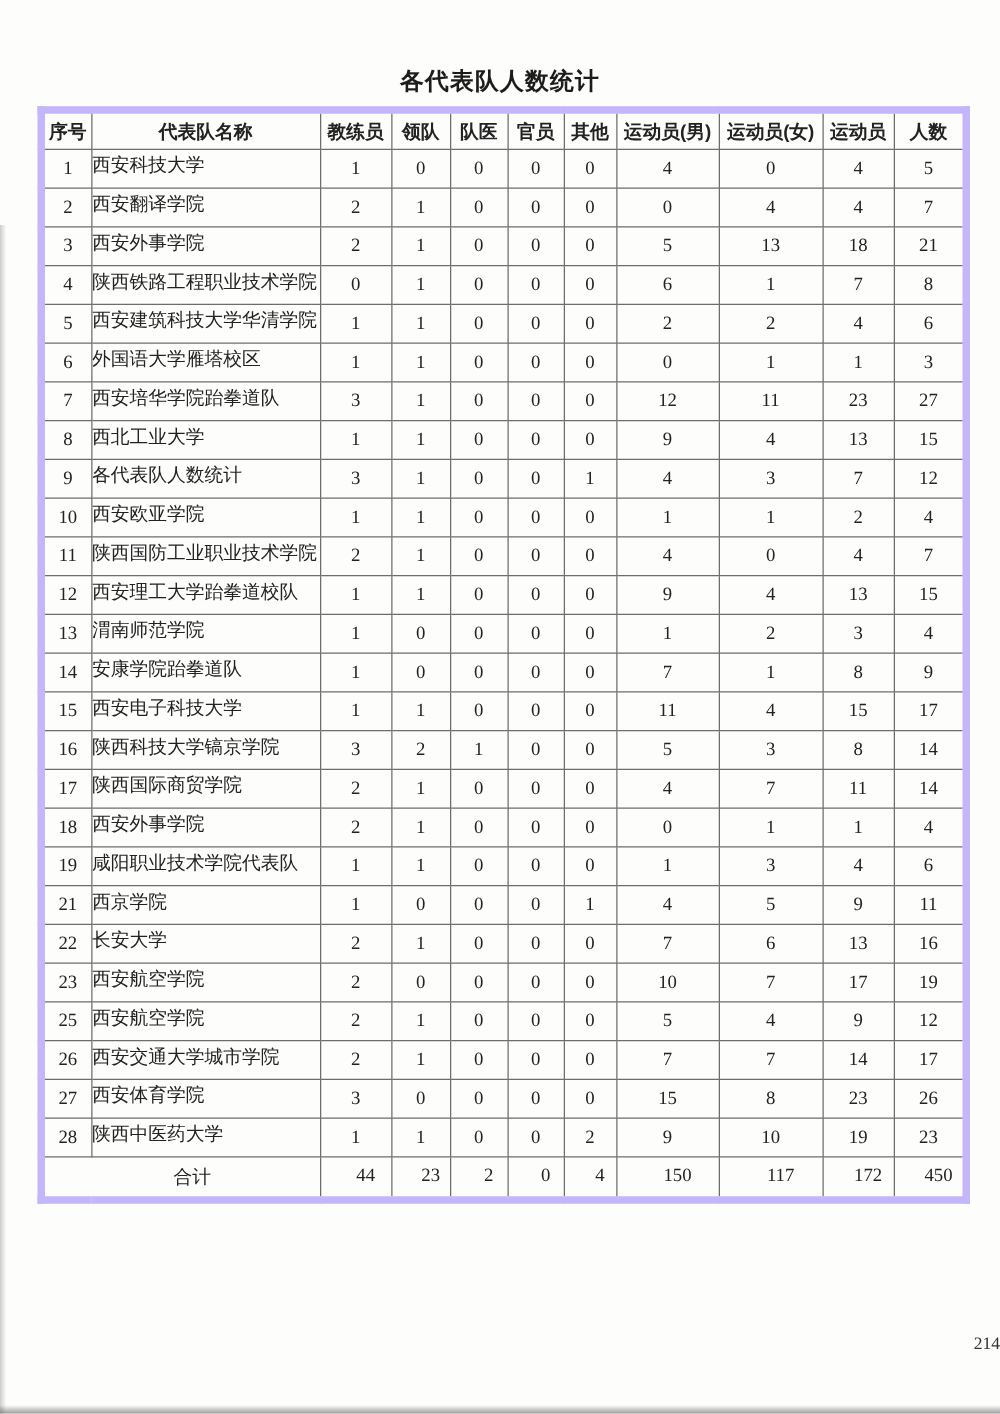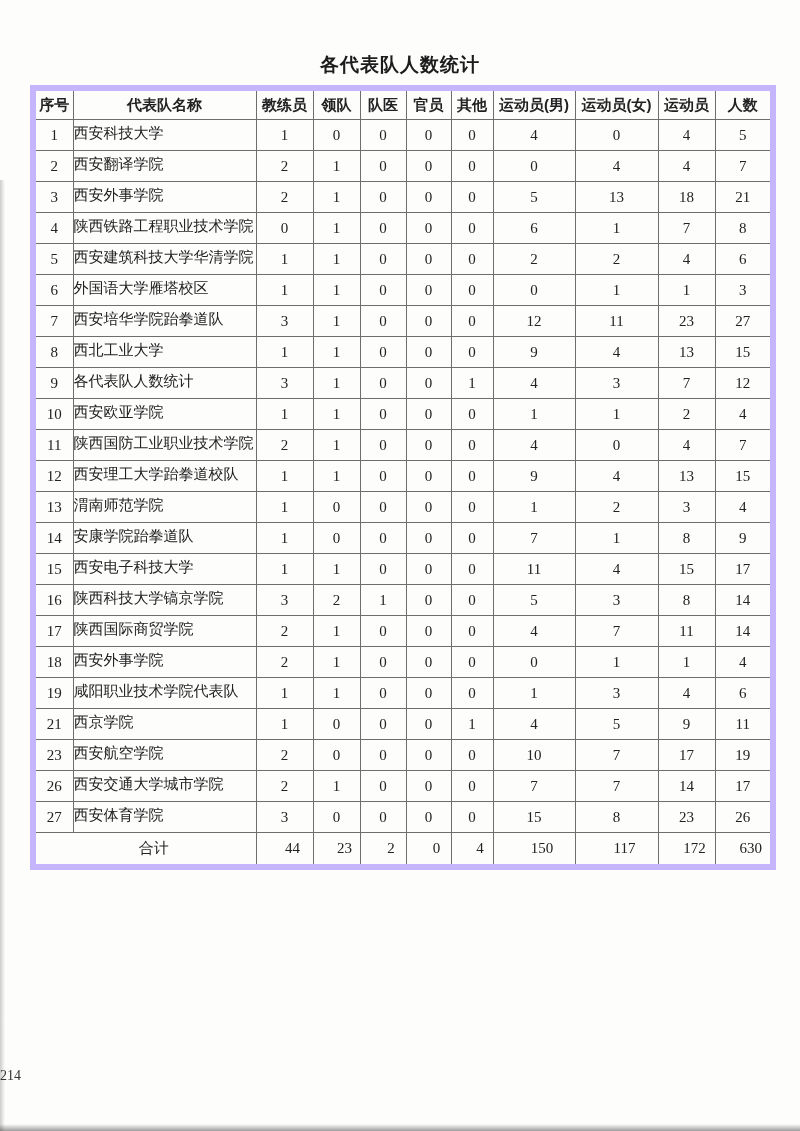--- a/index.html
+++ b/index.html
@@ -62,21 +62,21 @@
   .namewrap{
     height:26px;
     overflow:hidden;
     line-height:22px;
     word-break:break-all;
   }
   tr.total-row td{ height:31px;padding-left:16px; }
   td.total-label{ text-align:center; font-size:15px; }
   .pageno{
     position:absolute;top:1068px;left:0;width:100%;
-    text-align:left;
+    text-align:right;
     font-size:14px;
     color:#333;
     font-family:"Liberation Serif","DejaVu Serif",serif;
   }
 </style>
 </head>
 <body>
 
 <div class="page">
   <div class="edge-left"></div>
@@ -408,33 +408,63 @@
           <td class="cell-num">0</td>
           <td class="cell-num">0</td>
           <td class="cell-num">0</td>
           <td class="cell-num">1</td>
           <td class="cell-num">4</td>
           <td class="cell-num">5</td>
           <td class="cell-num">9</td>
           <td class="cell-num">11</td>
         </tr>
         <tr>
+          <td class="cell-num">22</td>
+          <td class="cell-name">
+            <div class="namewrap">长安大学</div>
+          </td>
+          <td class="cell-num">2</td>
+          <td class="cell-num">1</td>
+          <td class="cell-num">0</td>
+          <td class="cell-num">0</td>
+          <td class="cell-num">0</td>
+          <td class="cell-num">7</td>
+          <td class="cell-num">6</td>
+          <td class="cell-num">13</td>
+          <td class="cell-num">16</td>
+        </tr>
+        <tr>
           <td class="cell-num">23</td>
           <td class="cell-name">
             <div class="namewrap">西安航空学院</div>
           </td>
           <td class="cell-num">2</td>
           <td class="cell-num">0</td>
           <td class="cell-num">0</td>
           <td class="cell-num">0</td>
           <td class="cell-num">0</td>
           <td class="cell-num">10</td>
           <td class="cell-num">7</td>
           <td class="cell-num">17</td>
           <td class="cell-num">19</td>
+        </tr>
+        <tr>
+          <td class="cell-num">25</td>
+          <td class="cell-name">
+            <div class="namewrap">西安航空学院</div>
+          </td>
+          <td class="cell-num">2</td>
+          <td class="cell-num">1</td>
+          <td class="cell-num">0</td>
+          <td class="cell-num">0</td>
+          <td class="cell-num">0</td>
+          <td class="cell-num">5</td>
+          <td class="cell-num">4</td>
+          <td class="cell-num">9</td>
+          <td class="cell-num">12</td>
         </tr>
         <tr>
           <td class="cell-num">26</td>
           <td class="cell-name">
             <div class="namewrap">西安交通大学城市学院</div>
           </td>
           <td class="cell-num">2</td>
           <td class="cell-num">1</td>
           <td class="cell-num">0</td>
           <td class="cell-num">0</td>
@@ -452,29 +482,44 @@
           <td class="cell-num">3</td>
           <td class="cell-num">0</td>
           <td class="cell-num">0</td>
           <td class="cell-num">0</td>
           <td class="cell-num">0</td>
           <td class="cell-num">15</td>
           <td class="cell-num">8</td>
           <td class="cell-num">23</td>
           <td class="cell-num">26</td>
         </tr>
+        <tr>
+          <td class="cell-num">28</td>
+          <td class="cell-name">
+            <div class="namewrap">陕西中医药大学</div>
+          </td>
+          <td class="cell-num">1</td>
+          <td class="cell-num">1</td>
+          <td class="cell-num">0</td>
+          <td class="cell-num">0</td>
+          <td class="cell-num">2</td>
+          <td class="cell-num">9</td>
+          <td class="cell-num">10</td>
+          <td class="cell-num">19</td>
+          <td class="cell-num">23</td>
+        </tr>
         <tr class="total-row">
           <td colspan="2" class="total-label">合计</td>
           <td class="cell-num">44</td>
           <td class="cell-num">23</td>
           <td class="cell-num">2</td>
           <td class="cell-num">0</td>
           <td class="cell-num">4</td>
           <td class="cell-num">150</td>
           <td class="cell-num">117</td>
           <td class="cell-num">172</td>
-          <td class="cell-num">630</td>
+          <td class="cell-num">450</td>
         </tr>
       </tbody>
   </table>
 
   <div class="pageno">214</div>
 </div>
 
 </body></html>

